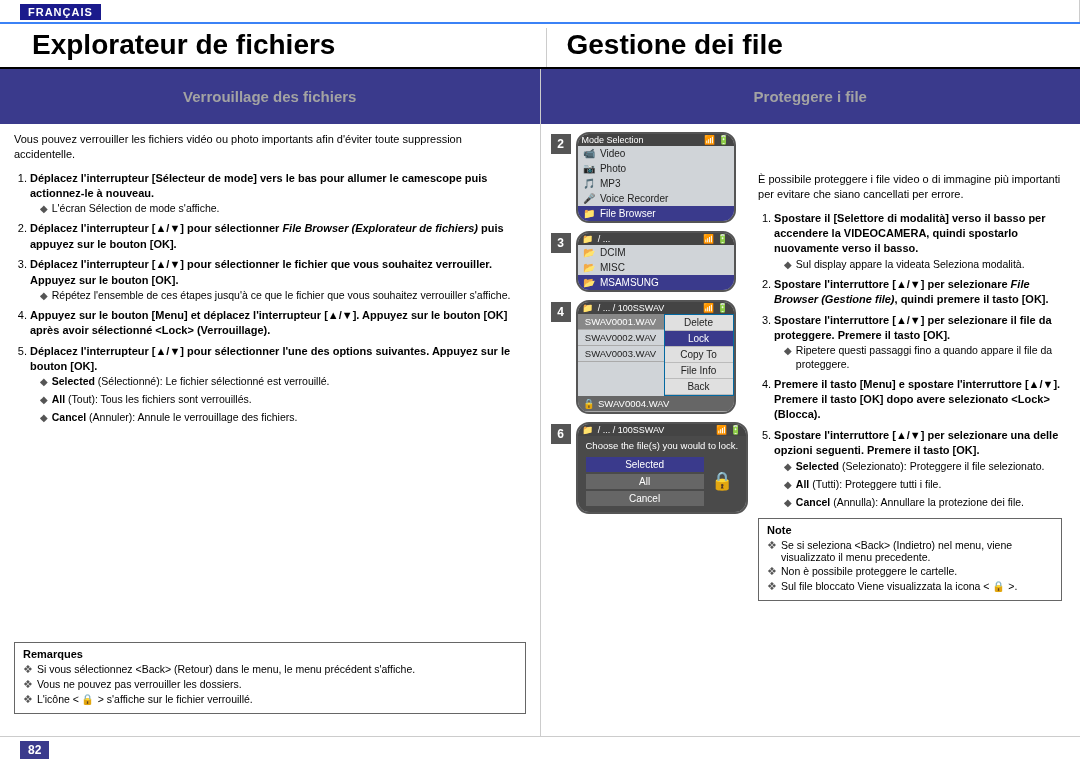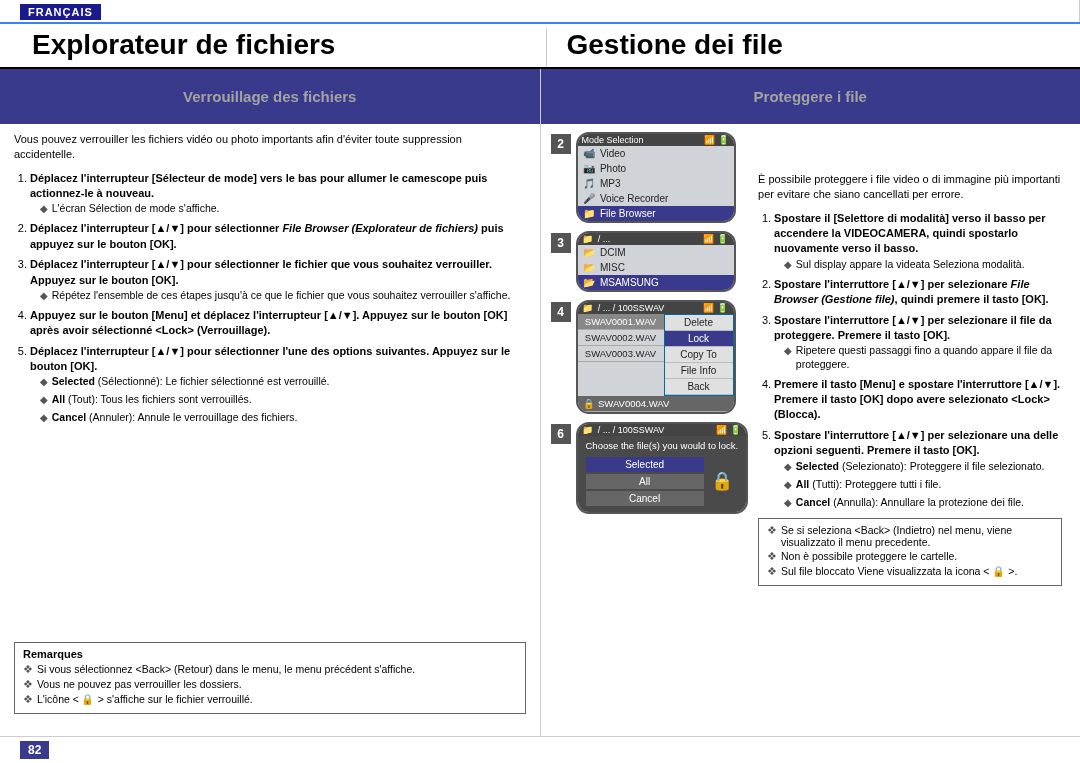--- a/index.html
+++ b/index.html
@@ -538,20 +538,21 @@
                 <span class="bullet-text"><b>All</b> (Tutti): Proteggere tutti i file.</span>
               </div>
               <div class="bullet-item">
                 <span class="diamond">◆</span>
                 <span class="bullet-text"><b>Cancel</b> (Annulla): Annullare la protezione dei file.</span>
               </div>
             </li>
           </ol>
 
           <div class="note-box" style="margin: 6px 0 0 0;">
+            <div class="note-box-title">Note</div>
             <div class="note-item">
               <span class="note-diamond">❖</span>
               <span>Se si seleziona &lt;Back&gt; (Indietro) nel menu, viene visualizzato il menu precedente.</span>
             </div>
             <div class="note-item">
               <span class="note-diamond">❖</span>
               <span>Non è possibile proteggere le cartelle.</span>
             </div>
             <div class="note-item">
               <span class="note-diamond">❖</span>

